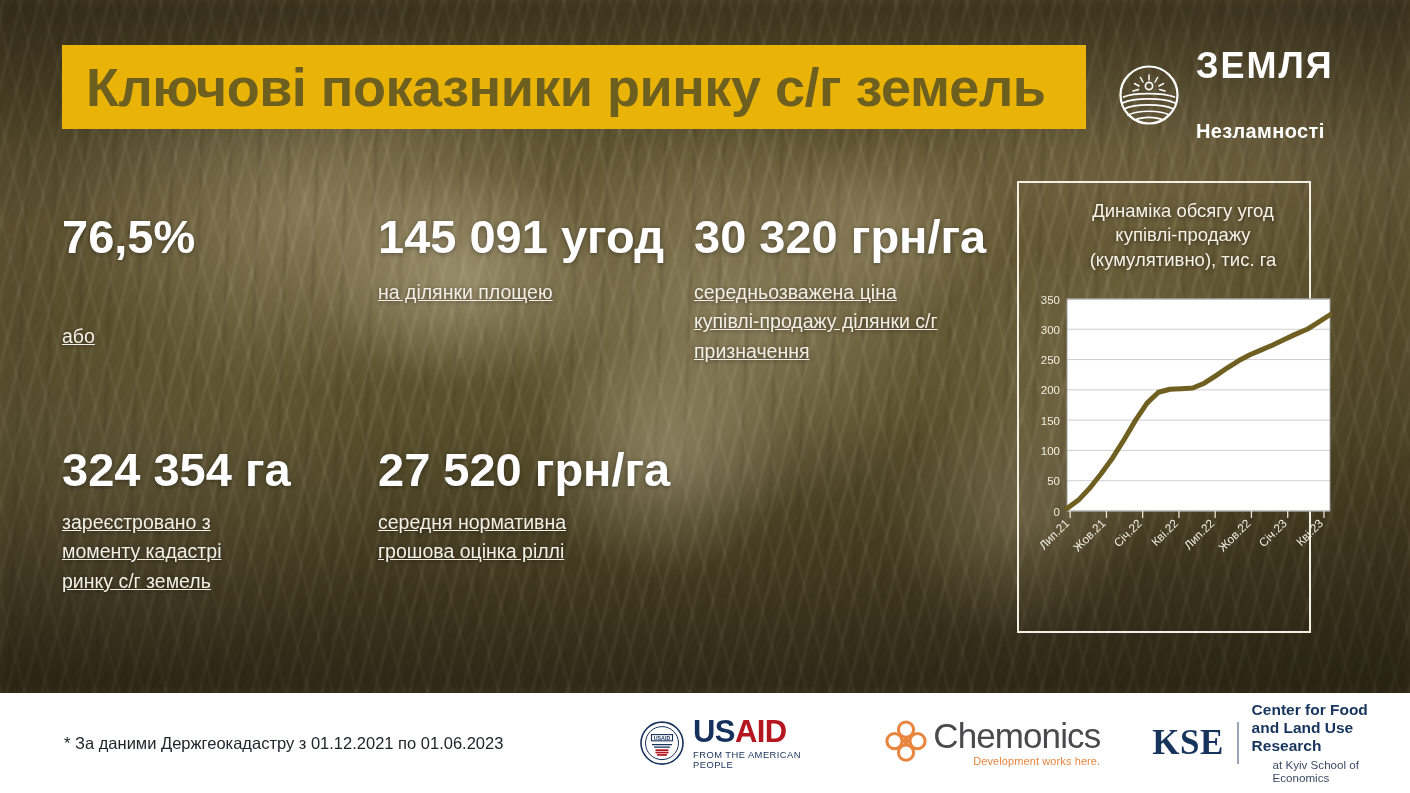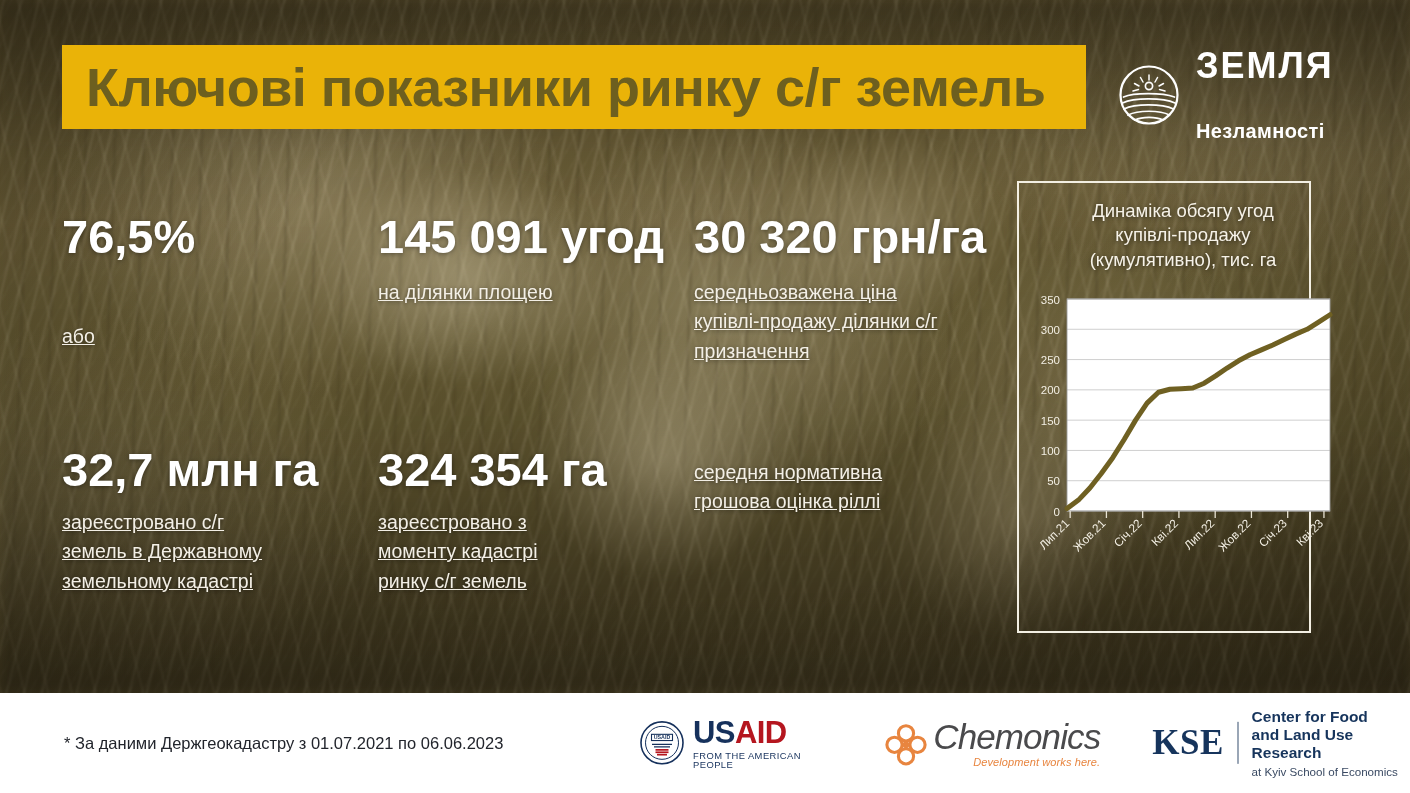--- a/index.html
+++ b/index.html
@@ -111,35 +111,35 @@
   
   .usaid{display:flex;align-items:center;gap:9px;}
   .usaid-seal{width:44px;height:44px;flex:0 0 44px;}
   .usaid-txt{display:flex;flex-direction:column;line-height:1;}
   .usaid-word{font-size:31px;font-weight:700;letter-spacing:-.6px;}
   .usaid-word .us{color:#16315c;}
   .usaid-word .aid{color:#b5161f;}
   .usaid-tag{font-size:9.4px;color:#16315c;letter-spacing:.45px;margin-top:3px;font-weight:400;}
 
   
-  .chem{display:flex;align-items:flex-end;gap:4px;font-style:italic;}
+  .chem{display:flex;align-items:flex-start;gap:4px;}
   .chem-mark{width:46px;height:46px;flex:0 0 46px;}
   .chem-txt{display:flex;flex-direction:column;line-height:1;}
   .chem-word{font-size:35px;font-weight:400;color:#4a4a4c;letter-spacing:-.9px;}
   .chem-tag{font-size:11px;color:#e8853f;text-align:right;margin-top:3px;letter-spacing:.1px;}
 
   
   .kse{display:flex;align-items:center;gap:13px;}
   .kse-word{font-size:35px;font-weight:700;color:#16345c;letter-spacing:.5px;
             font-family:"Liberation Serif","DejaVu Serif",serif;}
   .kse-rule{width:2px;height:42px;background:#9aa6b6;}
   .kse-txt{display:flex;flex-direction:column;line-height:1.16;justify-content:center;}
   .kse-l1{font-size:15.5px;font-weight:700;color:#16345c;}
   .kse-l2{font-size:15.5px;font-weight:700;color:#16345c;}
-  .kse-l3{font-size:11.6px;font-weight:400;color:#3a4a63;margin-top:3px;}
+  .kse-l3{font-size:11.6px;font-weight:400;color:#3a4a63;margin-top:3px;margin-left:21px;}
 </style>
 </head>
 <body>
 
 <div id="root">
 
   <div class="photo"></div>
   <div class="photo-vignette"></div>
 
   <div class="titlebar">
@@ -186,33 +186,28 @@
         <div class="stat-desc">на ділянки площею</div>
       </div>
       <div class="stat c3">
         <div class="stat-value">30 320 грн/га</div>
         <div class="stat-desc">середньозважена ціна
 купівлі-продажу ділянки с/г
 призначення</div>
       </div>
     </div>
     <div class="stat-row r2">
-      <div class="stat c1">
-        <div class="stat-value">32,7 млн га</div>
-        <div class="stat-desc tight">зареєстровано с/г
-земель в  Державному
-земельному кадастрі</div>
-      </div>
       <div class="stat c2">
         <div class="stat-value">324 354  га</div>
         <div class="stat-desc tight">зареєстровано з
 моменту кадастрі
 ринку с/г земель</div>
       </div>
       <div class="stat c3">
+        <div class="stat-value">27 520 грн/га</div>
         <div class="stat-desc tight">середня нормативна
 грошова оцінка ріллі</div>
       </div>
     </div>
   </div>
 
   <div class="chart-panel">
     <div class="chart-title">Динаміка обсягу угод
 купівлі-продажу
 (кумулятивно), тис. га</div>
@@ -251,21 +246,21 @@
           <line x1="268.6945714285714" y1="224" x2="268.6945714285714" y2="231" stroke="#e8e3d4" stroke-width="1.3"></line>
           <text x="268.6945714285714" y="237" font-size="11.8" fill="#f3efe4" font-family="Liberation Sans, sans-serif" text-anchor="end" transform="rotate(-45 268.6945714285714 237)">Січ.23</text>
           <line x1="304.95099999999996" y1="224" x2="304.95099999999996" y2="231" stroke="#e8e3d4" stroke-width="1.3"></line>
           <text x="304.95099999999996" y="237" font-size="11.8" fill="#f3efe4" font-family="Liberation Sans, sans-serif" text-anchor="end" transform="rotate(-45 304.95099999999996 237)">Кві.23</text>
           <polyline points="48.00,221.58 59.43,213.10 70.87,200.98 82.30,186.45 93.74,170.70 105.17,152.53 116.61,133.14 128.04,116.18 139.48,105.28 150.91,102.25 162.35,101.65 173.78,101.04 185.22,96.19 196.65,88.93 208.09,81.05 219.52,73.78 230.96,67.73 242.39,62.88 253.83,58.03 265.26,52.58 276.70,47.13 288.13,42.29 299.57,35.02 311.00,27.75" fill="none" stroke="#6f6022" stroke-width="5" stroke-linejoin="round" stroke-linecap="round"></polyline>
         </svg>
     </div>
   </div>
 
   <div class="footer">
-    <div class="footnote">* За даними Держгеокадастру з 01.07.2021 по 06.06.2023</div>
+    <div class="footnote">* За даними Держгеокадастру з 01.12.2021 по 01.06.2023</div>
 
     <div class="logos">
 
       <div class="usaid">
         <span class="usaid-seal">
           <svg viewBox="0 0 44 44" width="44" height="44" aria-hidden="true">
             <circle cx="22" cy="22" r="21" fill="#ffffff" stroke="#16315c" stroke-width="1.6"></circle>
             <circle cx="22" cy="22" r="16.5" fill="#ffffff" stroke="#16315c" stroke-width="1"></circle>
             <rect x="11.5" y="13.5" width="21" height="6.2" fill="none" stroke="#16315c" stroke-width="1.1"></rect>
             <text x="22" y="18.6" font-size="5.3" font-family="Liberation Sans, sans-serif" font-weight="700" fill="#16315c" text-anchor="middle">USAID</text>

